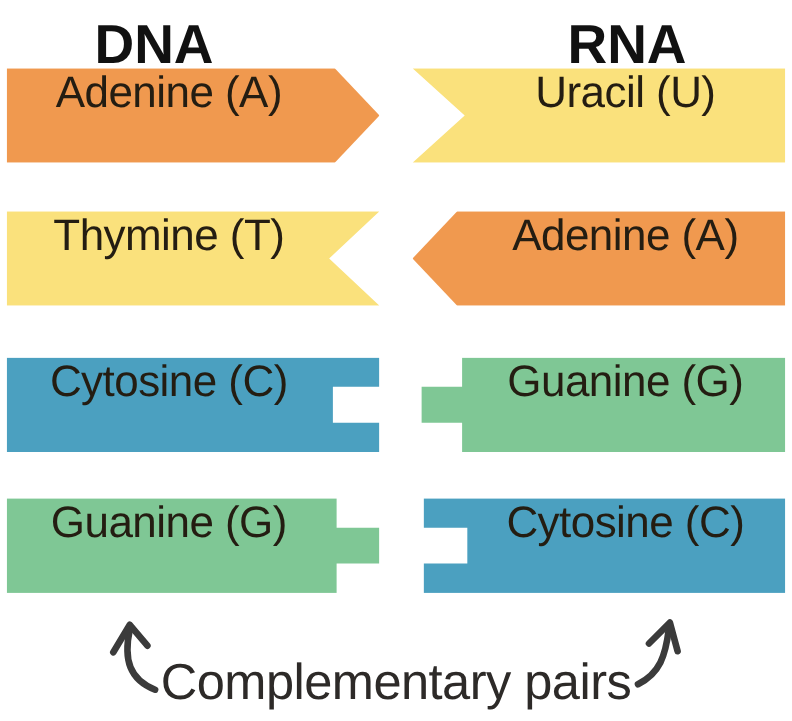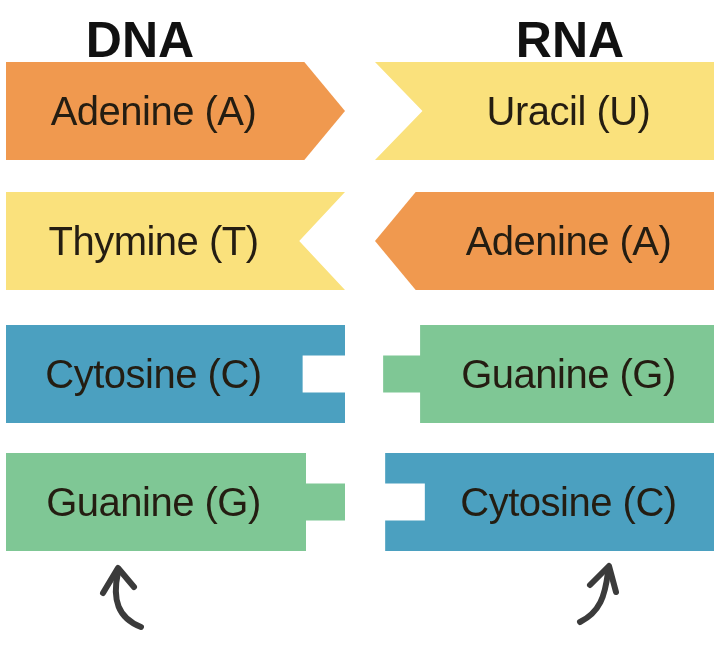--- a/index.html
+++ b/index.html
@@ -9,22 +9,22 @@
     background:#ffffff;
     font-family:"Liberation Sans", sans-serif;
     overflow:hidden;
   }
   .hdr{
     position:absolute;top:0;width:280px;height:56px;
     display:flex;align-items:center;justify-content:center;
     font-size:50px;font-weight:bold;color:#111111;letter-spacing:0px;margin-top:12px;
   }
   .shape{
-    position:absolute;width:339px;height:98px;
-    display:flex;align-items:center;justify-content:center;
+    position:absolute;width:339px;height:86px;
+    display:flex;justify-content:center;
   }
   .shape .lbl{
     font-size:40px;color:#241d12;letter-spacing:-0.5px;white-space:nowrap;
   }
   .pad-r{padding-right:44px;}
   .pad-l{padding-left:48px;}
   
   .arrow-right   {clip-path:polygon(0 0, 88% 0, 100% 50%, 88% 100%, 0 100%);}
   .chevron-left  {clip-path:polygon(0 0, 100% 0, 100% 100%, 0 100%, 14% 50%);}
   .chevron-right {clip-path:polygon(0 0, 100% 0, 86.5% 50%, 100% 100%, 0 100%);}
@@ -75,20 +75,21 @@
     <span class="lbl pad-l">Guanine (G)</span>
   </div>
 
   <div class="shape r4 colL tab-right" style="background: rgb(127, 199, 149);">
     <span class="lbl pad-r">Guanine (G)</span>
   </div>
   <div class="shape r4 colR notch-left" style="background: rgb(75, 160, 192);">
     <span class="lbl pad-l">Cytosine (C)</span>
   </div>
 
+  <div class="caption">Complementary pairs</div>
 
   <svg class="arrows-svg" viewBox="0 0 720 655">
     <g fill="none" stroke="#3B3B3B" stroke-width="6" stroke-linecap="round" stroke-linejoin="round">
       <g>
         <path d="M141,627 C118,618 112,600 118,572"></path>
         <path d="M103,593 L118,568 L134,587"></path>
       </g>
       <g>
         <path d="M580,622 C600,612 605,596 608,572"></path>
         <path d="M590,585 L609,566 L616,592"></path>

